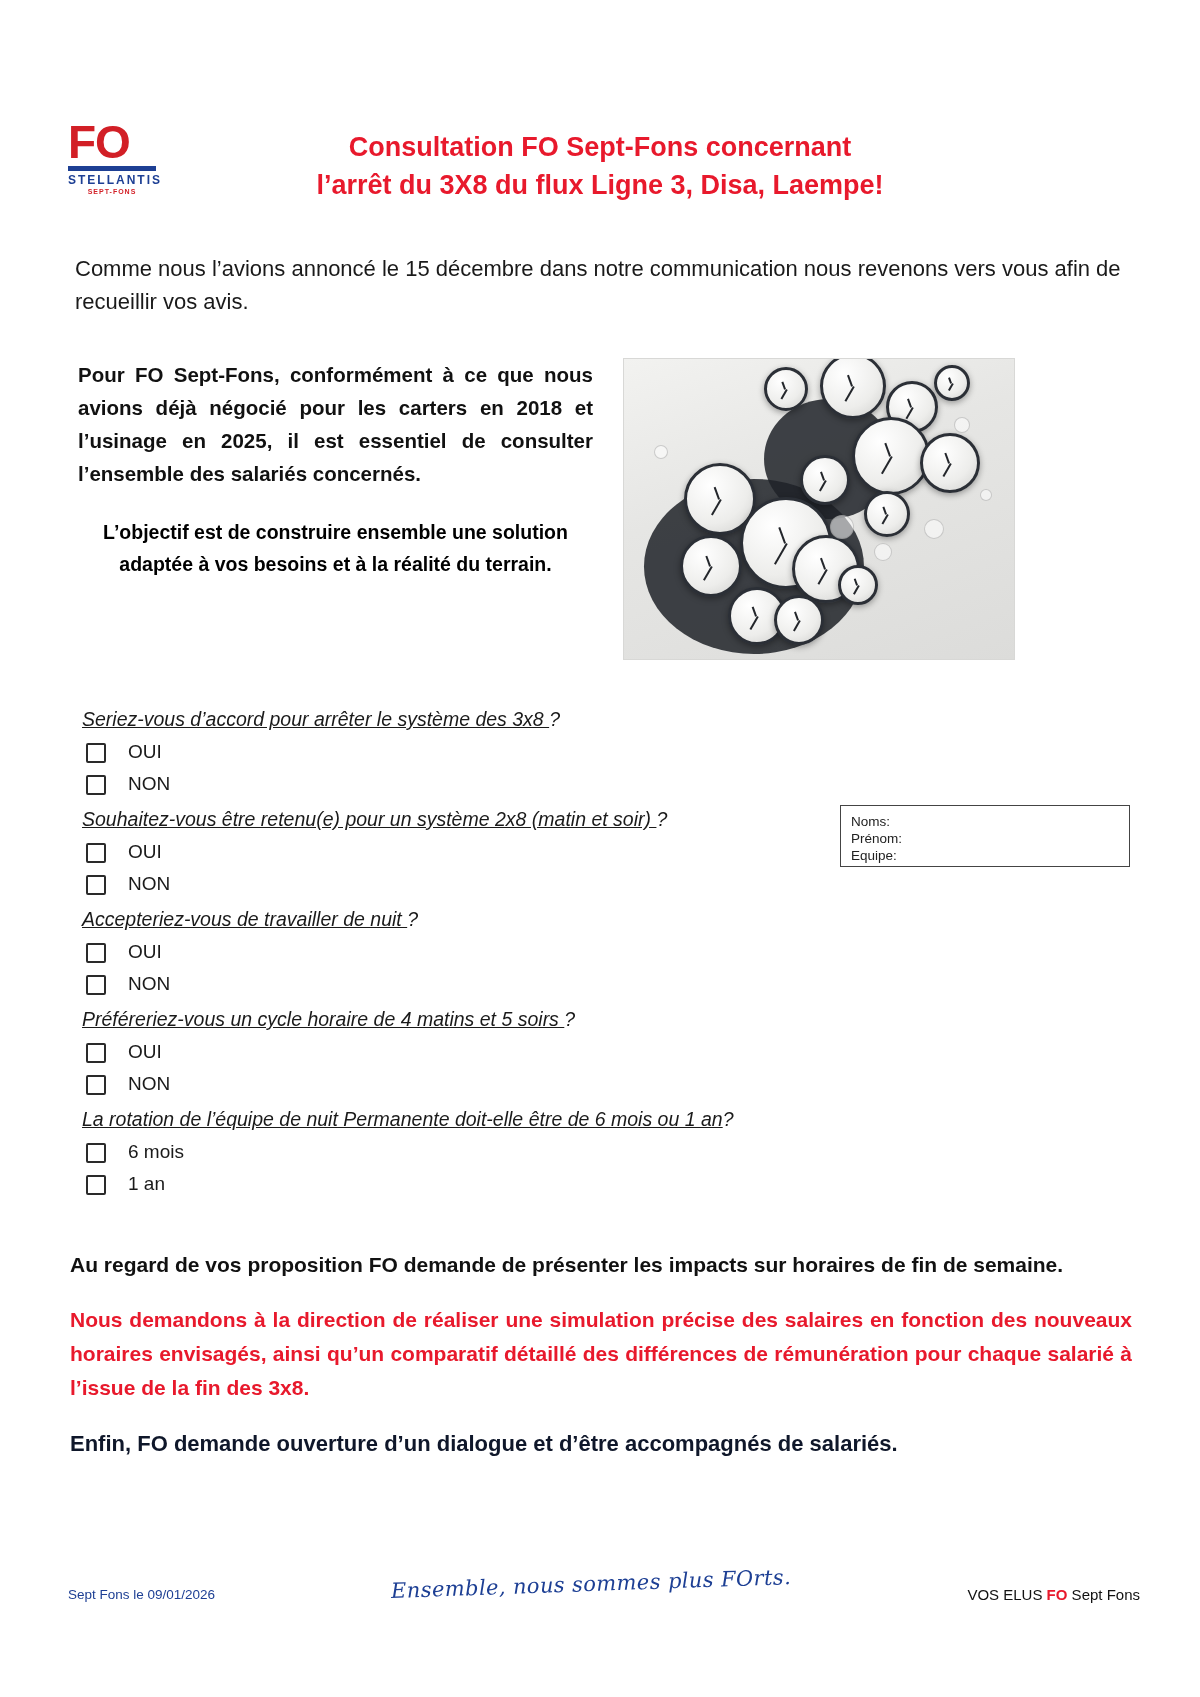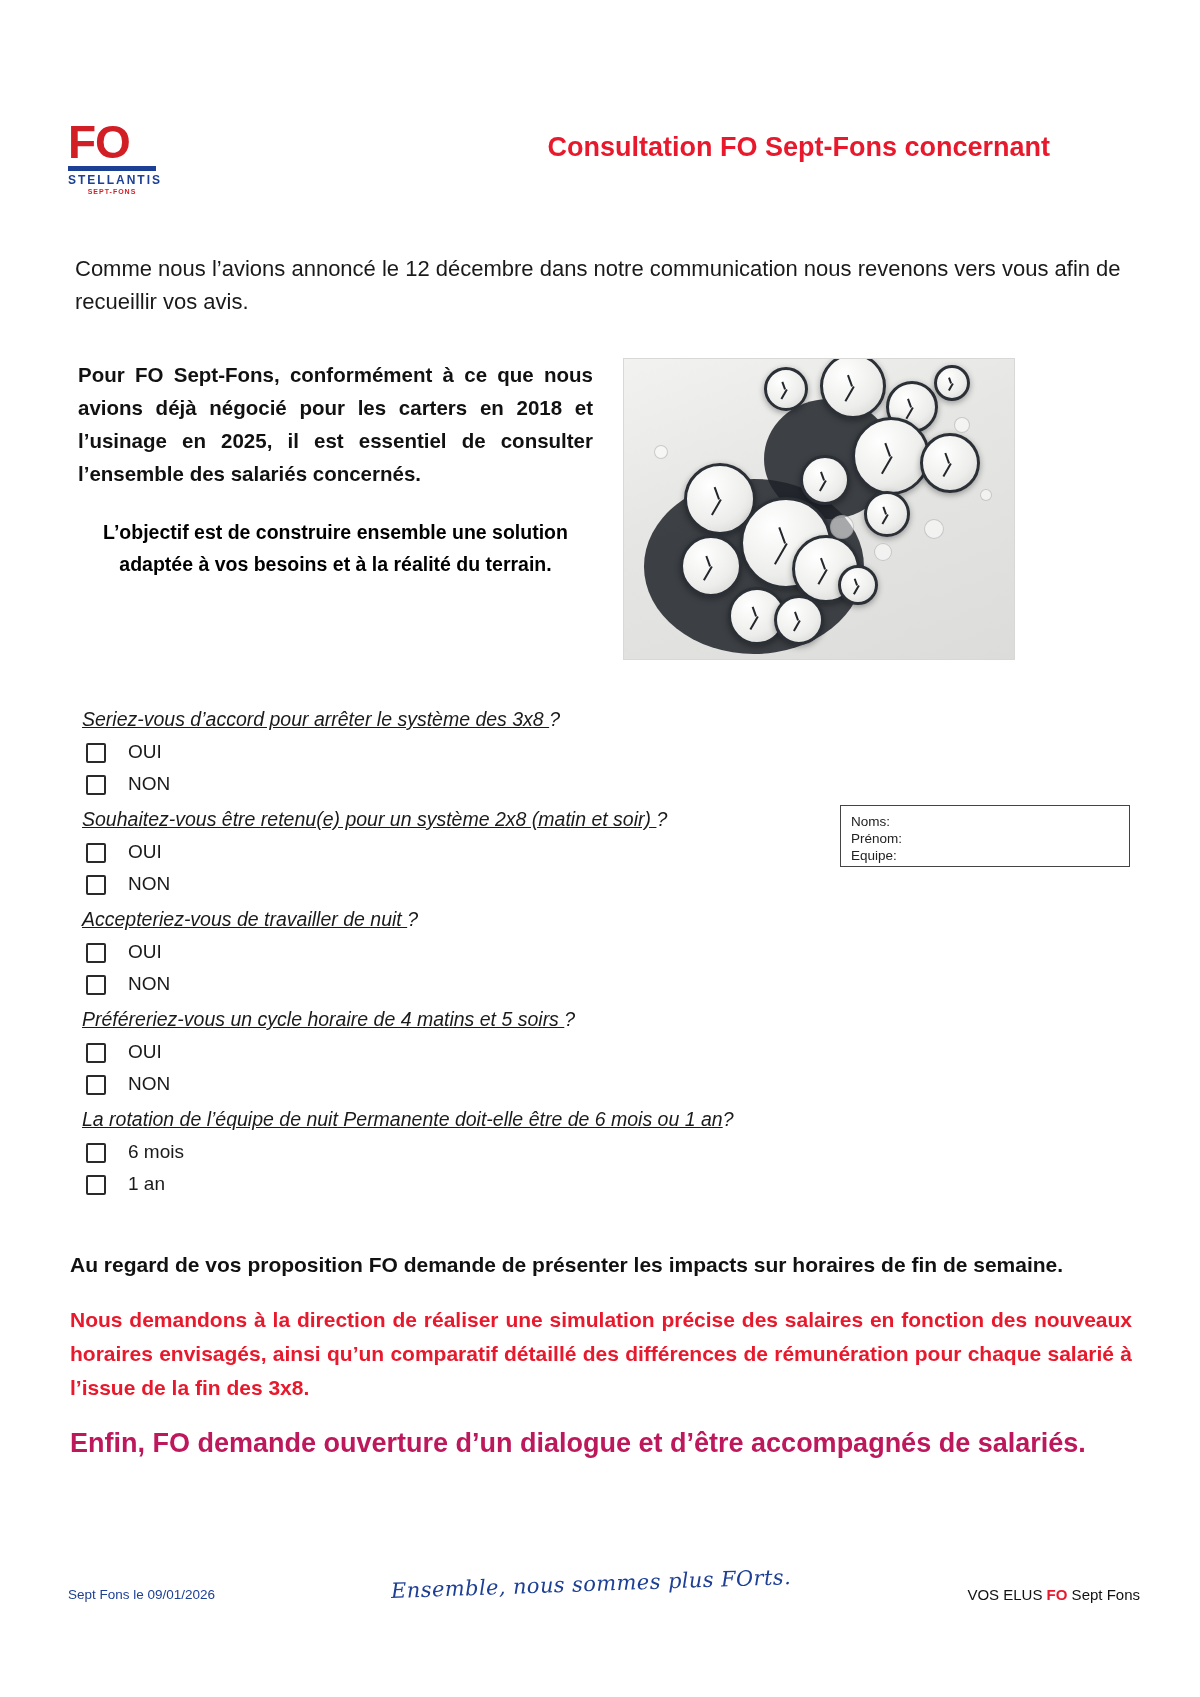--- a/index.html
+++ b/index.html
@@ -63,21 +63,21 @@
     font-size: 7px;
     letter-spacing: 1px;
     color: #d21f26;
     font-weight: bold;
     text-align: center;
     width: 88px;
     margin-top: 1px;
   }
 
   .title {
-    text-align: right;
+    text-align: center;
     color: #e8192c;
     font-weight: bold;
     font-size: 27px;
     line-height: 38px;
     padding: 18px 150px 0 150px;
   }
 
   .intro {
     font-size: 22px;
     line-height: 33px;
@@ -224,23 +224,23 @@
   .b-red {
     font-weight: bold;
     font-size: 21px;
     line-height: 34px;
     color: #e8192c;
     text-align: justify;
     margin-top: 22px;
   }
   .b-red2 {
     font-weight: bold;
-    font-size: 27px;
+    font-size: 22px;
     line-height: 33px;
-    color: #be185d;
+    color: #0f172a;
     margin-top: 22px;
   }
 
   
   .footer {
     position: absolute;
     left: 0;
     right: 0;
     bottom: 190px;
     height: 46px;
@@ -277,24 +277,25 @@
 
   <div class="header">
     <div class="logo">
       <div class="logo-fo">FO</div>
       <div class="logo-bar"></div>
       <div class="logo-sub1">STELLANTIS</div>
       <div class="logo-sub2">SEPT-FONS</div>
     </div>
     <div class="title">
       <div>Consultation FO Sept-Fons concernant</div>
-    </div>
-  </div>
-
-  <div class="intro">Comme nous l’avions annoncé le 12 décembre dans notre communication nous revenons vers vous  afin de recueillir vos avis.</div>
+      <div>l’arrêt du 3X8 du flux Ligne 3, Disa, Laempe!</div>
+    </div>
+  </div>
+
+  <div class="intro">Comme nous l’avions annoncé le 15 décembre dans notre communication nous revenons vers vous  afin de recueillir vos avis.</div>
 
   <div class="mid">
     <div class="mid-left">
       <div class="para-bold">Pour FO Sept-Fons, conformément à ce que nous avions déjà négocié pour les carters en 2018 et l’usinage en 2025, il est essentiel de consulter l’ensemble des salariés concernés.</div>
       <div class="para-red">L’objectif est de construire ensemble une solution adaptée à vos besoins et à la réalité du terrain.</div>
     </div>
     <div class="clock-img">
       <div class="dark-blob" style="left:20px;  top:120px; width:220px; height:175px;"></div>
       <div class="dark-blob" style="left:140px; top:40px;  width:130px; height:120px;"></div>
       <div class="clock" style="left:140px;  top:8px;   width:38px; height:38px;"></div>

